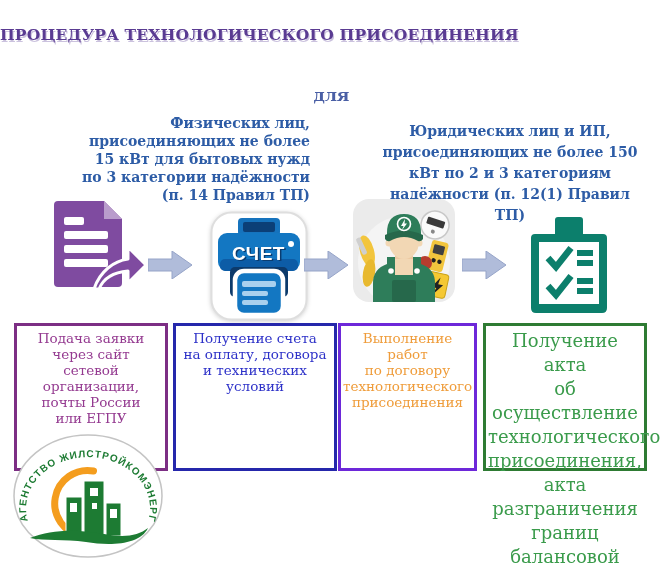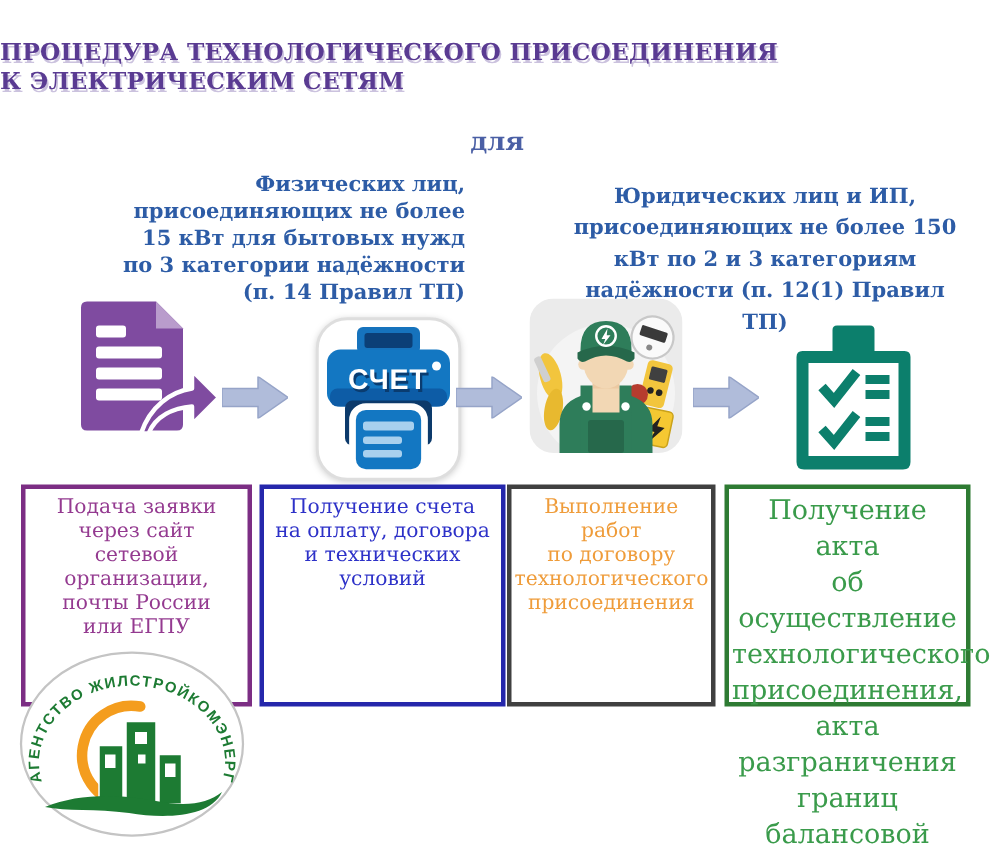--- a/index.html
+++ b/index.html
@@ -26,37 +26,36 @@
   .icon-printer svg { filter:drop-shadow(0 1px 2px rgba(0,0,0,.18)); }
   .icon-worker    { left:353px; top:199px; width:102px; height:103px; }
   .icon-clipboard { left:521px; top:212px; width:96px;  height:105px; }
   .arrow-1 { left:148px; top:251px; width:44px; height:28px; }
   .arrow-2 { left:304px; top:251px; width:44px; height:28px; }
   .arrow-3 { left:462px; top:251px; width:44px; height:28px; }
   
   .stepbox { position:absolute; top:323px; height:148px; background:#fff; box-sizing:border-box; }
   .box1 { left:14px;  width:154px; border:3px solid #7c2e84; color:#943a90; }
   .box2 { left:173px; width:164px; border:3px solid #2527ab; color:#2d31c8; }
-  .box3 { left:338px; width:139px; border:3px solid #404040; color:#ef9c3a; }
+  .box3 { left:338px; width:139px; border:3px solid #6d28d9; color:#ef9c3a; }
   .box4 { left:483px; width:164px; border:3px solid #2e7b33; color:#3a9b4b; }
   .boxtext { white-space:pre-line; text-align:center; font-size:13.5px; line-height:16px; padding:4px 2px 0 2px; }
   .box4 .boxtext { font-size:18px; line-height:24px; padding-top:3px; }
   
   .logo { position:absolute; left:12px; top:433px; width:152px; height:126px; z-index:5; }
   .printer-label { font-family:"Liberation Sans", sans-serif; font-weight:bold; letter-spacing:.5px; }
   .logo-arc-text { font-family:"Liberation Sans", sans-serif; font-weight:bold; }
 </style>
 </head>
 <body>
 
 <div class="canvas">
 
   <div class="title">
     <div>ПРОЦЕДУРА ТЕХНОЛОГИЧЕСКОГО ПРИСОЕДИНЕНИЯ</div>
-    <div>К ЭЛЕКТРИЧЕСКИМ СЕТЯМ</div>
   </div>
 
   <div class="for-label">для</div>
 
   <div class="cat cat-left">Физических лиц,
 присоединяющих не более
 15 кВт для бытовых нужд
 по 3 категории надёжности
 (п. 14 Правил ТП)</div>
   <div class="cat cat-right">Юридических лиц и ИП,

